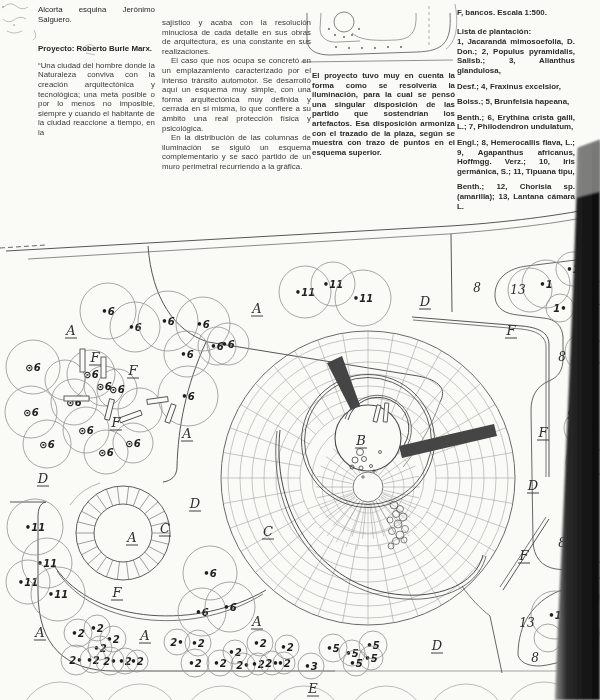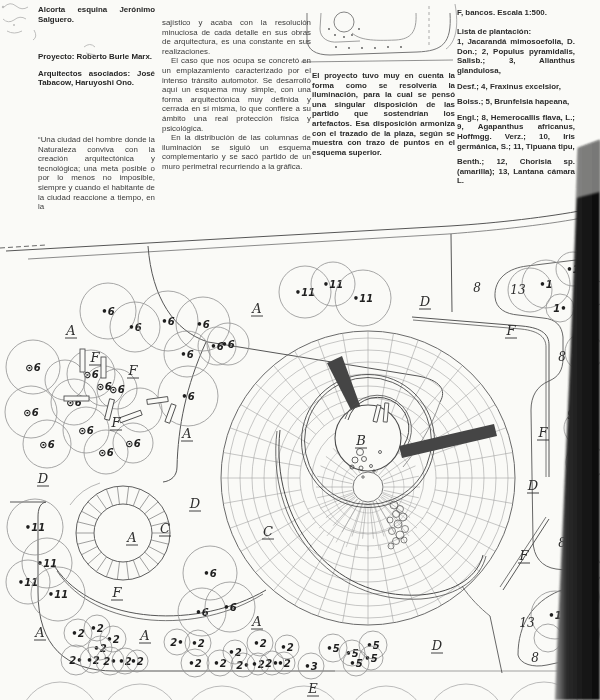--- a/index.html
+++ b/index.html
@@ -1,21 +1,21 @@
 <!DOCTYPE html>
 <html><head>
 <meta charset="utf-8">
 <style>
   html,body{margin:0;padding:0;background:#e8e8e6;}
   .page{position:relative;width:600px;height:700px;background:#fafaf7;overflow:hidden;
         font-family:"Liberation Sans",sans-serif;}
   .col{position:absolute;font-size:7.9px;line-height:9.6px;text-align:justify;color:#3a3a3a;z-index:2;}
   .col p{margin:0;}
   .c1{left:38px;top:5px;width:117px;}
-  .c1 .loc{font-weight:bold;color:#262626;margin-bottom:28px;}
+  .c1 .loc{font-weight:normal;color:#262626;margin-bottom:20px;}
   .c1 .pr{font-weight:bold;color:#262626;margin-bottom:7px;}
   .c1 .ar{font-weight:bold;color:#262626;margin-bottom:47px;}
   .c2{left:162px;top:18px;width:149px;}
   .c2 p + p{text-indent:9px;}
   .c3{left:312px;top:71px;width:143px;font-weight:bold;color:#2b2b2b;}
   .c4{left:457px;top:8px;width:118px;font-weight:bold;color:#2b2b2b;}
   .c4 .cap{margin-bottom:9px;}
   .c4 .ttl{margin-bottom:1px;}
   .c4 .it{margin-bottom:6px;}
   #plan-svg{position:absolute;left:0;top:0;z-index:1;}
@@ -472,37 +472,37 @@
 
     <g>
       <path fill="url(#bandGrad)" filter="url(#soft)" d="M578,148 C573,310 564,500 557,648 L555,700 L600,700 L600,140 Z"></path>
       <path fill="#fafaf7" opacity="0.45" filter="url(#soft)" d="M578,148 L600,140 L600,192 L576,198 Z"></path>
     </g>
   </svg>
 
   <div class="col c1">
     <p class="loc">Alcorta esquina Jerónimo Salguero.</p>
     <p class="pr">Proyecto: Roberto Burle Marx.</p>
-    <p class="ar">Arquitectos asociados: José Tabacow, Haruyoshi Ono.</p>
     <p>“Una ciudad del hombre donde la Naturaleza conviva con la creación arquitectónica y tecnológica; una meta posible o por lo menos no imposible, siempre y cuando el habitante de la ciudad reaccione a tiempo, en la</p>
   </div>
 
   <div class="col c2">
     <p>sajístico y acaba con la resolución minuciosa de cada detalle en sus obras de arquitectura, es una constante en sus realizaciones.</p>
     <p>El caso que nos ocupa se concretó en un emplazamiento caracterizado por el intenso tránsito automotor. Se desarrolló aquí un esquema muy simple, con una forma arquitectónica muy definida y cerrada en sí misma, lo que confiere a su ámbito una real protección física y psicológica.</p>
     <p>En la distribución de las columnas de iluminación se siguió un esquema complementario y se sacó partido de un muro perimetral recurriendo a la gráfica.</p>
   </div>
 
   <div class="col c3">
     <p>El proyecto tuvo muy en cuenta la forma como se resolvería la iluminación, para la cual se pensó una singular disposición de las partido que sostendrían los artefactos. Esa disposición armoniza con el trazado de la plaza, según se muestra con trazo de puntos en el esquema superior.</p>
   </div>
 
   <div class="col c4">
     <p class="cap">F, bancos. Escala 1:500.</p>
     <p class="ttl">Lista de plantación:</p>
     <p class="it">1, Jacarandá mimosoefolia, D. Don.; 2, Populus pyramidalis, Salisb.; 3, Alianthus glandulosa,</p>
     <p class="it">Desf.; 4, Fraxinus excelsior,</p>
     <p class="it">Boiss.; 5, Brunfelsia hapeana,</p>
+    <p class="it">Benth.; 6, Erythina crista galli, L.; 7, Philodendron undulatum,</p>
     <p class="it">Engl.; 8, Hemerocallis flava, L.; 9, Agapanthus africanus, Hoffmgg. Verz.; 10, Iris germánica, S.; 11, Tipuana tipu,</p>
     <p class="it">Benth.; 12, Chorisia sp. (amarilla); 13, Lantana cámara L.</p>
   </div>
 
 </div>
 
 </body></html>

